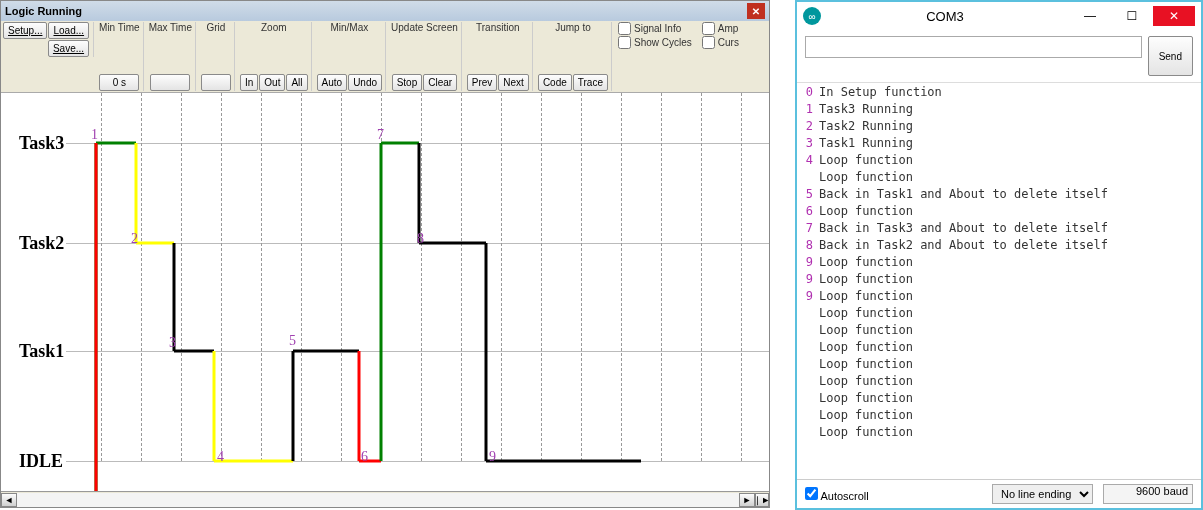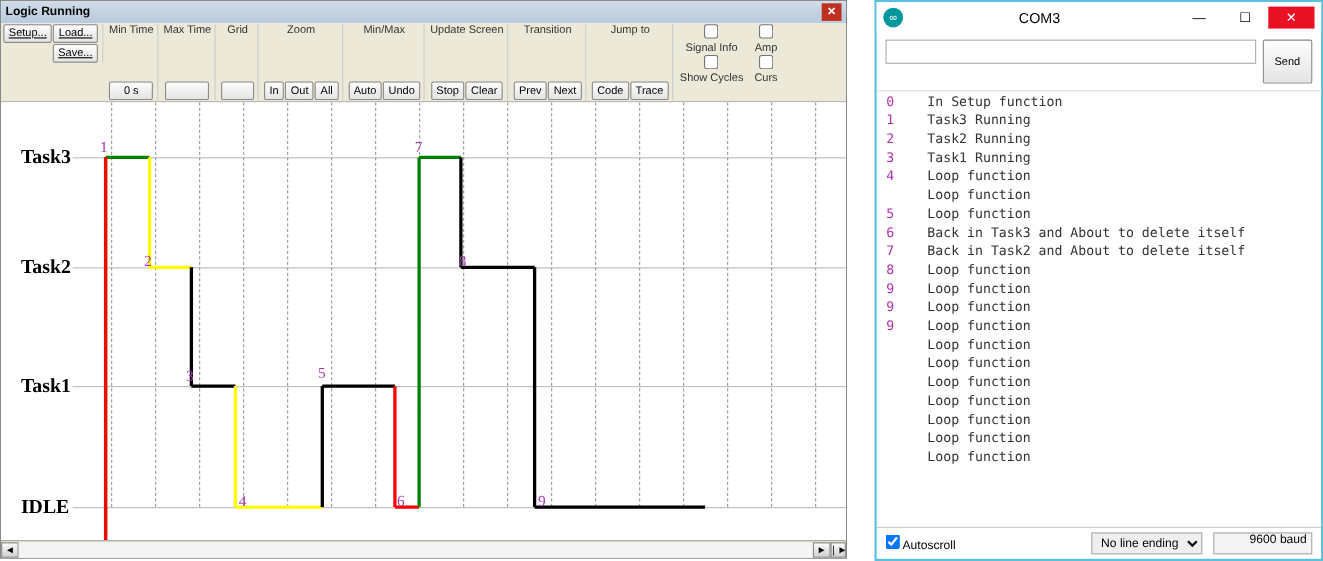--- a/index.html
+++ b/index.html
@@ -8,21 +8,21 @@
   .la-titlebar { background: linear-gradient(#d0dce8,#b8cade); height: 20px; display: flex; align-items: center; padding: 0 4px; font-weight: bold; }
   .la-titlebar .close { margin-left: auto; width: 18px; height: 16px; background:#c03020; color:#fff; display:flex; align-items:center; justify-content:center; font-size:10px; cursor:pointer;}
   .la-toolbar { background: #ece9d8; border-bottom:1px solid #aaa; display:flex; align-items:flex-start; gap:2px; padding:1px 2px; }
   .toolgroup { display:flex; flex-direction:column; align-items:center; border-right:1px solid #ccc; padding:0 3px;}
   .toolgroup .label { font-size:10px; color:#333; margin-bottom:1px; white-space:nowrap;}
   .toolgroup .row { display:flex; gap:1px;margin-top:40px;}
   .btn { background:linear-gradient(#fdfdfd,#e4e4e4); border:1px solid #8a8a8a; border-radius:2px; padding:0 4px; height:17px; font-size:10px; cursor:pointer; display:flex; align-items:center;}
   .setup-col { display:flex; flex-direction:column; gap:1px; padding-right:4px; border-right:1px solid #ccc;}
   .setup-col .row{ display:flex; gap:1px;text-decoration:underline;}
   .check-col { display:flex; flex-direction:column; gap:1px; padding:0 4px; font-size:10px; color:#333;}
-  .check-col label{display:flex;align-items:center;gap:3px;white-space:nowrap;flex-direction:column;}
+  .check-col label{display:flex;align-items:center;gap:3px;white-space:nowrap;}
   .chart-wrap { flex:1; position:relative; overflow:hidden; background:#fff;}
   .ylabels { position:absolute; left:0; top:0; bottom:0; width:65px; font-family:"Times New Roman",serif; font-weight:bold; font-size:18px; }
   .ylabels .ylab{ position:absolute; left:18px; transform:translateY(-50%);}
   .grid-v { position:absolute; top:0; bottom:30px; border-left:1px dashed #999;}
   .grid-h { position:absolute; left:65px; right:0; border-top:1px solid #bbb;}
   .num { position:absolute; color:#a040b0; font-family:"Times New Roman",serif; font-size:14px;}
   .hscroll { height:16px; background:#ece9d8; border-top:1px solid #999; display:flex; align-items:center;}
   .hscroll .arrow{ width:16px; height:14px; background:linear-gradient(#fdfdfd,#d0d0d0); border:1px solid #888; display:flex; align-items:center; justify-content:center; font-size:9px; cursor:pointer;}
   .hscroll .track{ flex:1; height:14px; background:#f4f4f4;}
 
@@ -31,21 +31,21 @@
   .sm-titlebar .ard-icon{ width:18px;height:18px; border-radius:50%; background:#00979d; color:#fff; display:flex; align-items:center; justify-content:center; font-size:10px;}
   .sm-titlebar .title{ flex:1; text-align:center; font-size:13px;}
   .sm-titlebar .winbtn{ width:42px; height:20px; display:flex; align-items:center; justify-content:center; font-size:12px; cursor:pointer;}
   .sm-titlebar .winbtn.close{ background:#e81123; color:#fff;}
   .sm-sendbar{ display:flex; gap:6px; padding:6px 8px; border-bottom:1px solid #ddd;}
   .sm-sendbar input{ flex:1; height:22px; border:1px solid #aaa; padding:0 4px;}
   .sm-body{ flex:1; display:flex; overflow:hidden;}
   .sm-gutter{ width:18px; padding:2px 2px; font-family:monospace; font-size:12px; color:#b030b0; text-align:right;}
   .sm-gutter div{ height:17px;}
   .sm-text{ flex:1; padding:2px 4px; font-family:monospace; font-size:12px; color:#333; overflow-y:scroll;}
-  .sm-text div{ height:17px; white-space:nowrap;margin-left:24px;}
+  .sm-text div{ height:17px; white-space:nowrap;}
   .sm-footer{ border-top:1px solid #ccc; padding:4px 8px; display:flex; align-items:center; gap:10px;margin-top:32px;}
   .sm-footer select,.sm-footer .baud{ border:1px solid #aaa; height:20px; font-size:11px; padding:0 4px;}
   .sm-footer .baud{background:#f4f4f4;padding-left:32px;}
 </style>
 </head>
 <body>
 
 <div class="logic-analyzer">
   <div class="la-titlebar">
     <span>Logic Running</span>
@@ -256,20 +256,21 @@
         <div></div>
         <div></div>
       </div>
     <div class="sm-text" id="sm-text">
         <div>In Setup function</div>
         <div>Task3 Running</div>
         <div>Task2 Running</div>
         <div>Task1 Running</div>
         <div>Loop function</div>
         <div>Loop function</div>
+        <div>Back in Task1 and About to delete itself</div>
         <div>Loop function</div>
         <div>Back in Task3 and About to delete itself</div>
         <div>Back in Task2 and About to delete itself</div>
         <div>Loop function</div>
         <div>Loop function</div>
         <div>Loop function</div>
         <div>Loop function</div>
         <div>Loop function</div>
         <div>Loop function</div>
         <div>Loop function</div>

